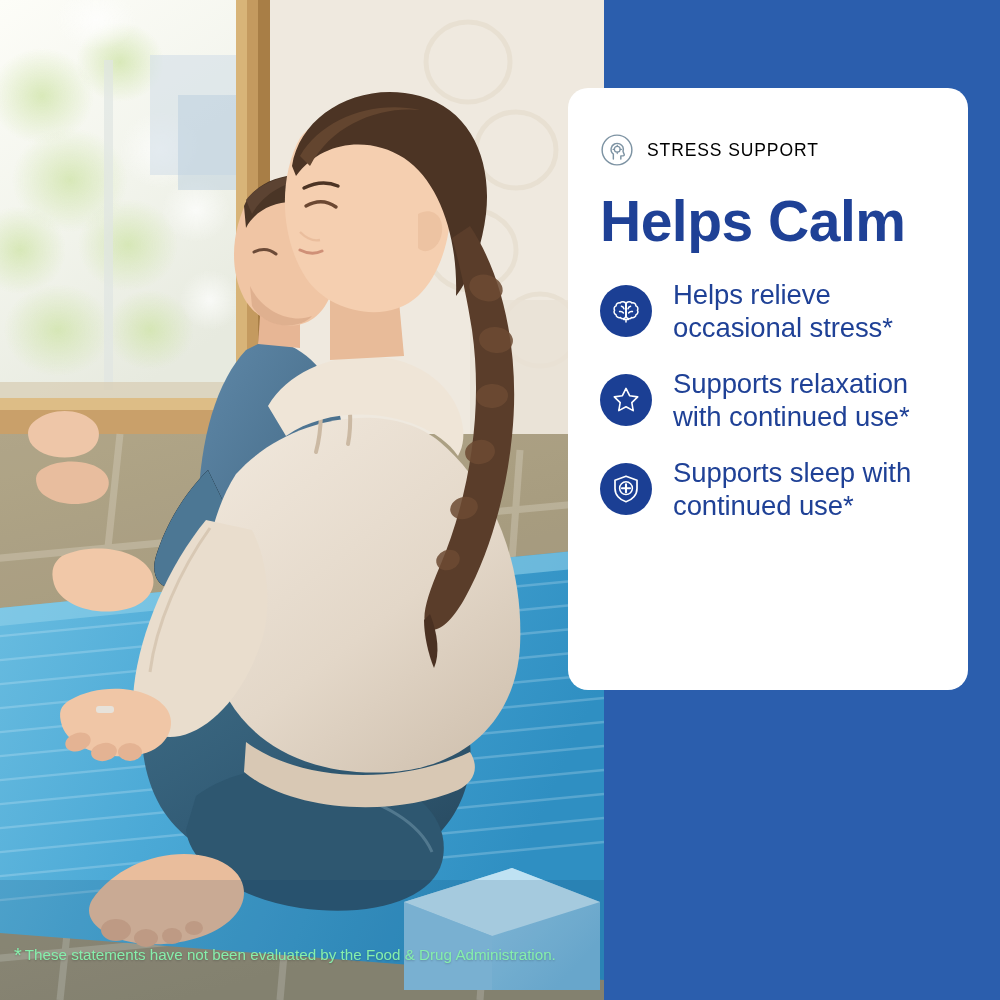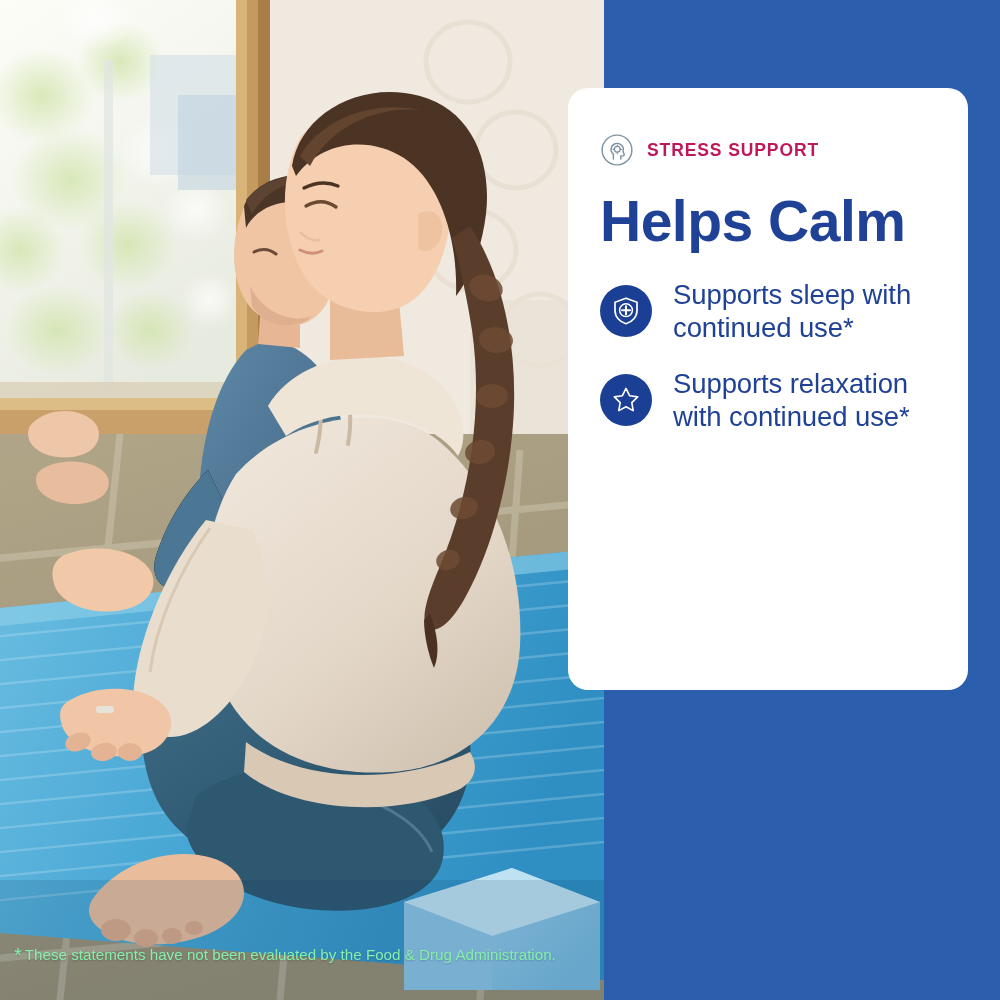--- a/index.html
+++ b/index.html
@@ -54,23 +54,23 @@
 
   .eyebrow {
     display: flex;
     align-items: center;
     gap: 13px;
     height: 36px;
   }
   .eyebrow-icon { width: 34px; height: 34px; display: block; flex: 0 0 34px; }
   .eyebrow-label {
     font-size: 17.5px;
-    font-weight: bold;
+    font-weight: normal;
     letter-spacing: 0.9px;
-    color: #be185d;
+    color: #000000;
     white-space: nowrap;
   }
 
   .product-title {
     margin-top: 24px;
     font-size: 57px;
     font-weight: bold;
     letter-spacing: -0.5px;
     color: #1f4196;
     line-height: 1.05;
@@ -393,43 +393,64 @@
         <circle cx="20.3" cy="19.2" r="3.4" fill="none" stroke="#7d93a3" stroke-width="1.5"></circle>
         <path d="M20.3 15.8 v-1.7 M23.7 19.2 h1.6 M20.3 22.6 v1.6 M16.9 19.2 h-1.6" stroke="#7d93a3" stroke-width="1.4" stroke-linecap="round"></path>
       </svg>
       <span class="eyebrow-label">STRESS SUPPORT</span>
     </div>
 
     <div class="product-title">Helps Calm</div>
 
     <div class="benefits">
 
+      <div class="benefit">
+        <span class="benefit-badge">
+          <svg viewBox="0 0 32 32">
+            <g fill="none" stroke="#ffffff" stroke-width="1.5" stroke-linecap="round" stroke-linejoin="round">
+              <path d="M16 8.5 c-1.3 -2 -4.4 -2.3 -5.9 -0.6 c-2.1 -0.5 -4 1 -4 3
+                       c-1.8 0.6 -2.6 2.8 -1.5 4.3 c-1.1 1.6 -0.4 3.9 1.4 4.5
+                       c0.1 2.2 2.4 3.6 4.4 2.8 c1.1 1.6 3.5 1.7 4.7 0.2
+                       c0.5 -0.6 0.9 -1.4 0.9 -2.2 Z"></path>
+              <path d="M16 8.5 c1.3 -2 4.4 -2.3 5.9 -0.6 c2.1 -0.5 4 1 4 3
+                       c1.8 0.6 2.6 2.8 1.5 4.3 c1.1 1.6 0.4 3.9 -1.4 4.5
+                       c-0.1 2.2 -2.4 3.6 -4.4 2.8 c-1.1 1.6 -3.5 1.7 -4.7 0.2
+                       c-0.5 -0.6 -0.9 -1.4 -0.9 -2.2 Z"></path>
+              <path d="M16 8.5 v12.8 M16 24.4 v2.6"></path>
+              <path d="M11.4 11.2 c1.4 0.3 2.3 1.3 2.6 2.6 M20.6 11.2 c-1.4 0.3 -2.3 1.3 -2.6 2.6"></path>
+              <path d="M9.6 16.6 c1.6 -0.4 3 0.3 3.8 1.4 M22.4 16.6 c-1.6 -0.4 -3 0.3 -3.8 1.4"></path>
+              <path d="M13.6 24.4 h4.8"></path>
+            </g>
+          </svg>
+        </span>
+        <span class="benefit-text">Helps relieve occasional stress*</span>
+      </div>
+
+      <div class="benefit">
+        <span class="benefit-badge">
+          <svg viewBox="0 0 32 32">
+            <path d="M16 4.4 l3.6 7.3 8.1 1.2 -5.9 5.7 1.4 8.0 -7.2 -3.8 -7.2 3.8
+                     1.4 -8.0 -5.9 -5.7 8.1 -1.2 Z" fill="none" stroke="#ffffff" stroke-width="1.6" stroke-linejoin="round"></path>
+          </svg>
+        </span>
+        <span class="benefit-text">Supports relaxation with continued use*</span>
+      </div>
 
       <div class="benefit">
         <span class="benefit-badge">
           <svg viewBox="0 0 32 32">
             <path d="M16 3.2 L27 7.2 v8.2 c0 6.4 -4.6 11.6 -11 13.4
                      c-6.4 -1.8 -11 -7.0 -11 -13.4 V7.2 Z" fill="none" stroke="#ffffff" stroke-width="1.7" stroke-linejoin="round"></path>
             <circle cx="16" cy="15.2" r="6.4" fill="none" stroke="#ffffff" stroke-width="1.5"></circle>
             <path d="M16 11.2 v8 M12 15.2 h8" stroke="#ffffff" stroke-width="2.1" stroke-linecap="round"></path>
           </svg>
         </span>
         <span class="benefit-text">Supports sleep with continued use*</span>
       </div>
 
-      <div class="benefit">
-        <span class="benefit-badge">
-          <svg viewBox="0 0 32 32">
-            <path d="M16 4.4 l3.6 7.3 8.1 1.2 -5.9 5.7 1.4 8.0 -7.2 -3.8 -7.2 3.8
-                     1.4 -8.0 -5.9 -5.7 8.1 -1.2 Z" fill="none" stroke="#ffffff" stroke-width="1.6" stroke-linejoin="round"></path>
-          </svg>
-        </span>
-        <span class="benefit-text">Supports relaxation with continued use*</span>
-      </div>
-
     </div>
   </div>
 
   <div class="disclaimer">
     <div>
       <span class="star">*</span><span>These statements have not been evaluated by the Food &amp; Drug Administration.</span>
     </div>
   </div>
 
 </div>

